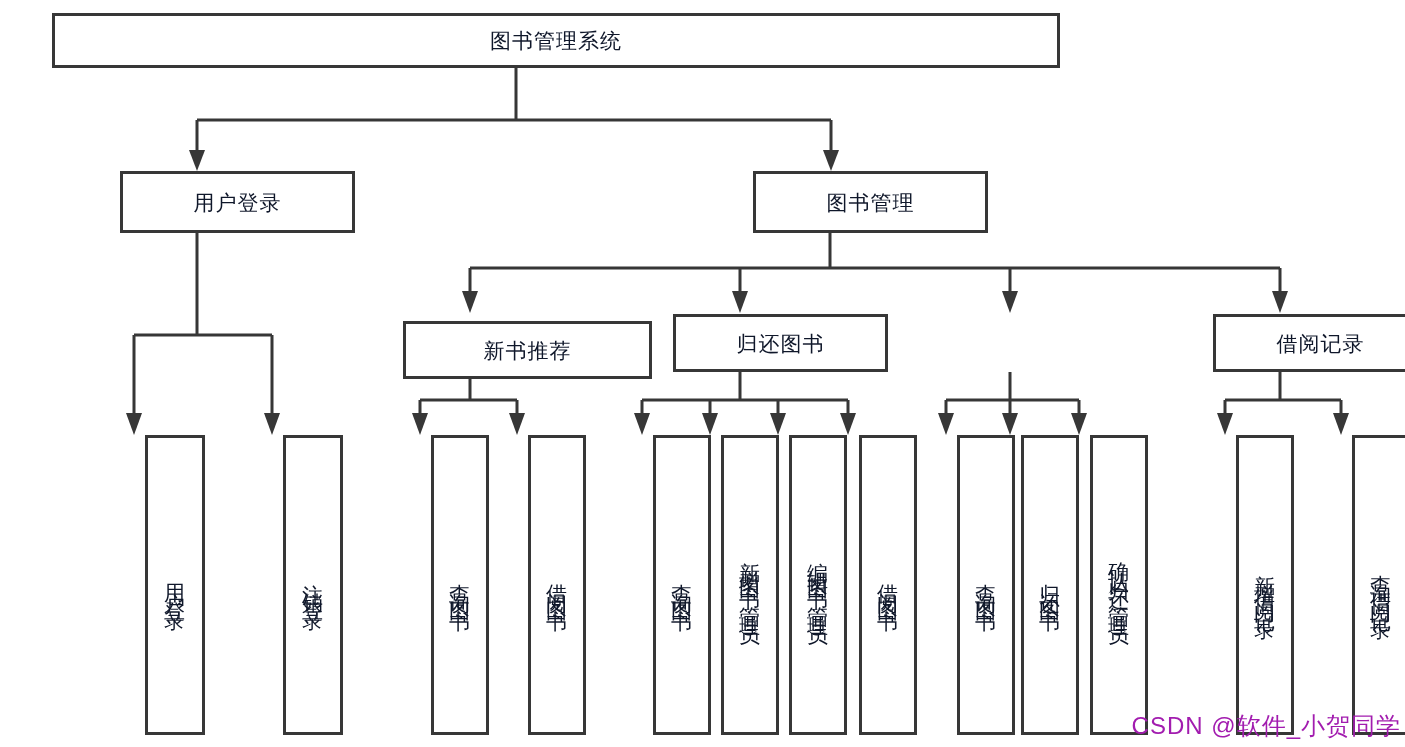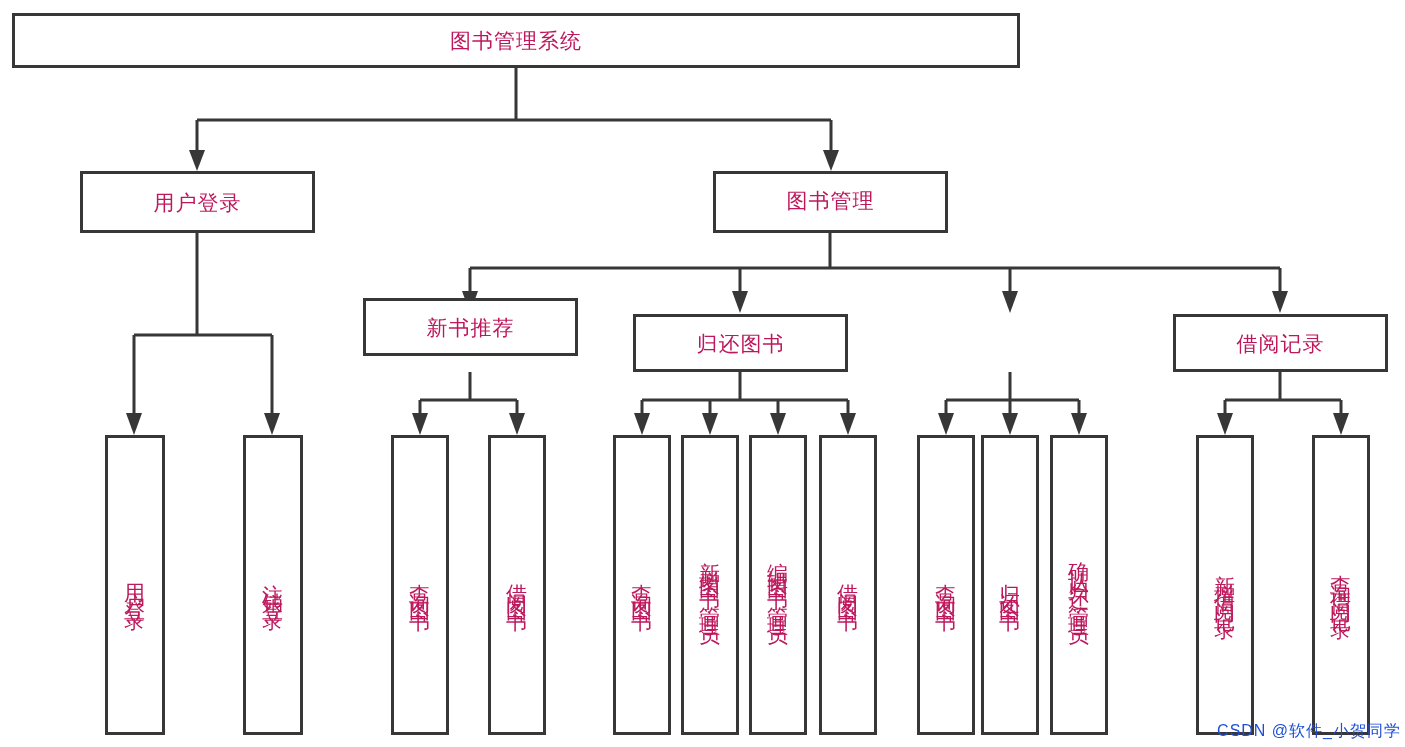--- a/index.html
+++ b/index.html
@@ -17,38 +17,39 @@
     width: 1405px; height: 747px;
   }
   .box {
     position: absolute;
     box-sizing: border-box;
     border: 3px solid #373737;
     background: #ffffff;
     display: flex;
     align-items: center;
     justify-content: center;
-    color: #be185d;
+    color: #0f172a;
     font-size: 21px;
     letter-spacing: 1px;
     text-align: right;
     line-height: 1;
+    margin-left: 40px;
   }
   .v-box {
     writing-mode: vertical-rl;
     text-orientation: mixed;
     letter-spacing: 9px;
     line-height: 1;
   }
   .watermark {
     position: absolute;
     right: 4px;
     bottom: 5px;
-    font-size: 16px;
-    color: #1d4ed8;
+    font-size: 24px;
+    color: #a21caf;
     letter-spacing: 1px;
     z-index: 5;
     white-space: nowrap;
   }
 </style>
 </head>
 <body>
 
 <div class="canvas">
 
@@ -98,23 +99,23 @@
     <g>
       <path d="M1280 372 V400 M1225 400 H1341 M1225 400 V415 M1341 400 V415" fill="none" stroke="#373737" stroke-width="3"></path>
       <polygon points="1217,413 1233,413 1225,435"></polygon>
       <polygon points="1333,413 1349,413 1341,435"></polygon>
     </g>
   </svg>
 
   <div class="box" style="left:12px; top:13px; width:1008px; height:55px;">图书管理系统</div>
 
   <div class="box" style="left:80px; top:171px; width:235px; height:62px;">用户登录</div>
-  <div class="box" style="left:713px; top:171px; width:235px; height:62px;font-family:Liberation Mono, monospace;">图书管理</div>
+  <div class="box" style="left:713px; top:171px; width:235px; height:62px;">图书管理</div>
 
-  <div class="box" style="left:363px; top:298px; width:215px; height:58px;">新书推荐</div>
+  <div class="box" style="left:363px; top:321px; width:249px; height:58px;">新书推荐</div>
   <div class="box" style="left:633px; top:314px; width:215px; height:58px;">归还图书</div>
   <div class="box" style="left:1173px; top:314px; width:215px; height:58px;">借阅记录</div>
 
   <div class="box v-box" style="left:105px; top:435px; width:60px; height:300px;">用户登录</div>
   <div class="box v-box" style="left:243px; top:435px; width:60px; height:300px;">注销登录</div>
 
   <div class="box v-box" style="left:391px; top:435px; width:58px; height:300px;">查询图书</div>
   <div class="box v-box" style="left:488px; top:435px; width:58px; height:300px;">借阅图书</div>
 
   <div class="box v-box" style="left:613px; top:435px; width:58px; height:300px;">查询图书</div>

